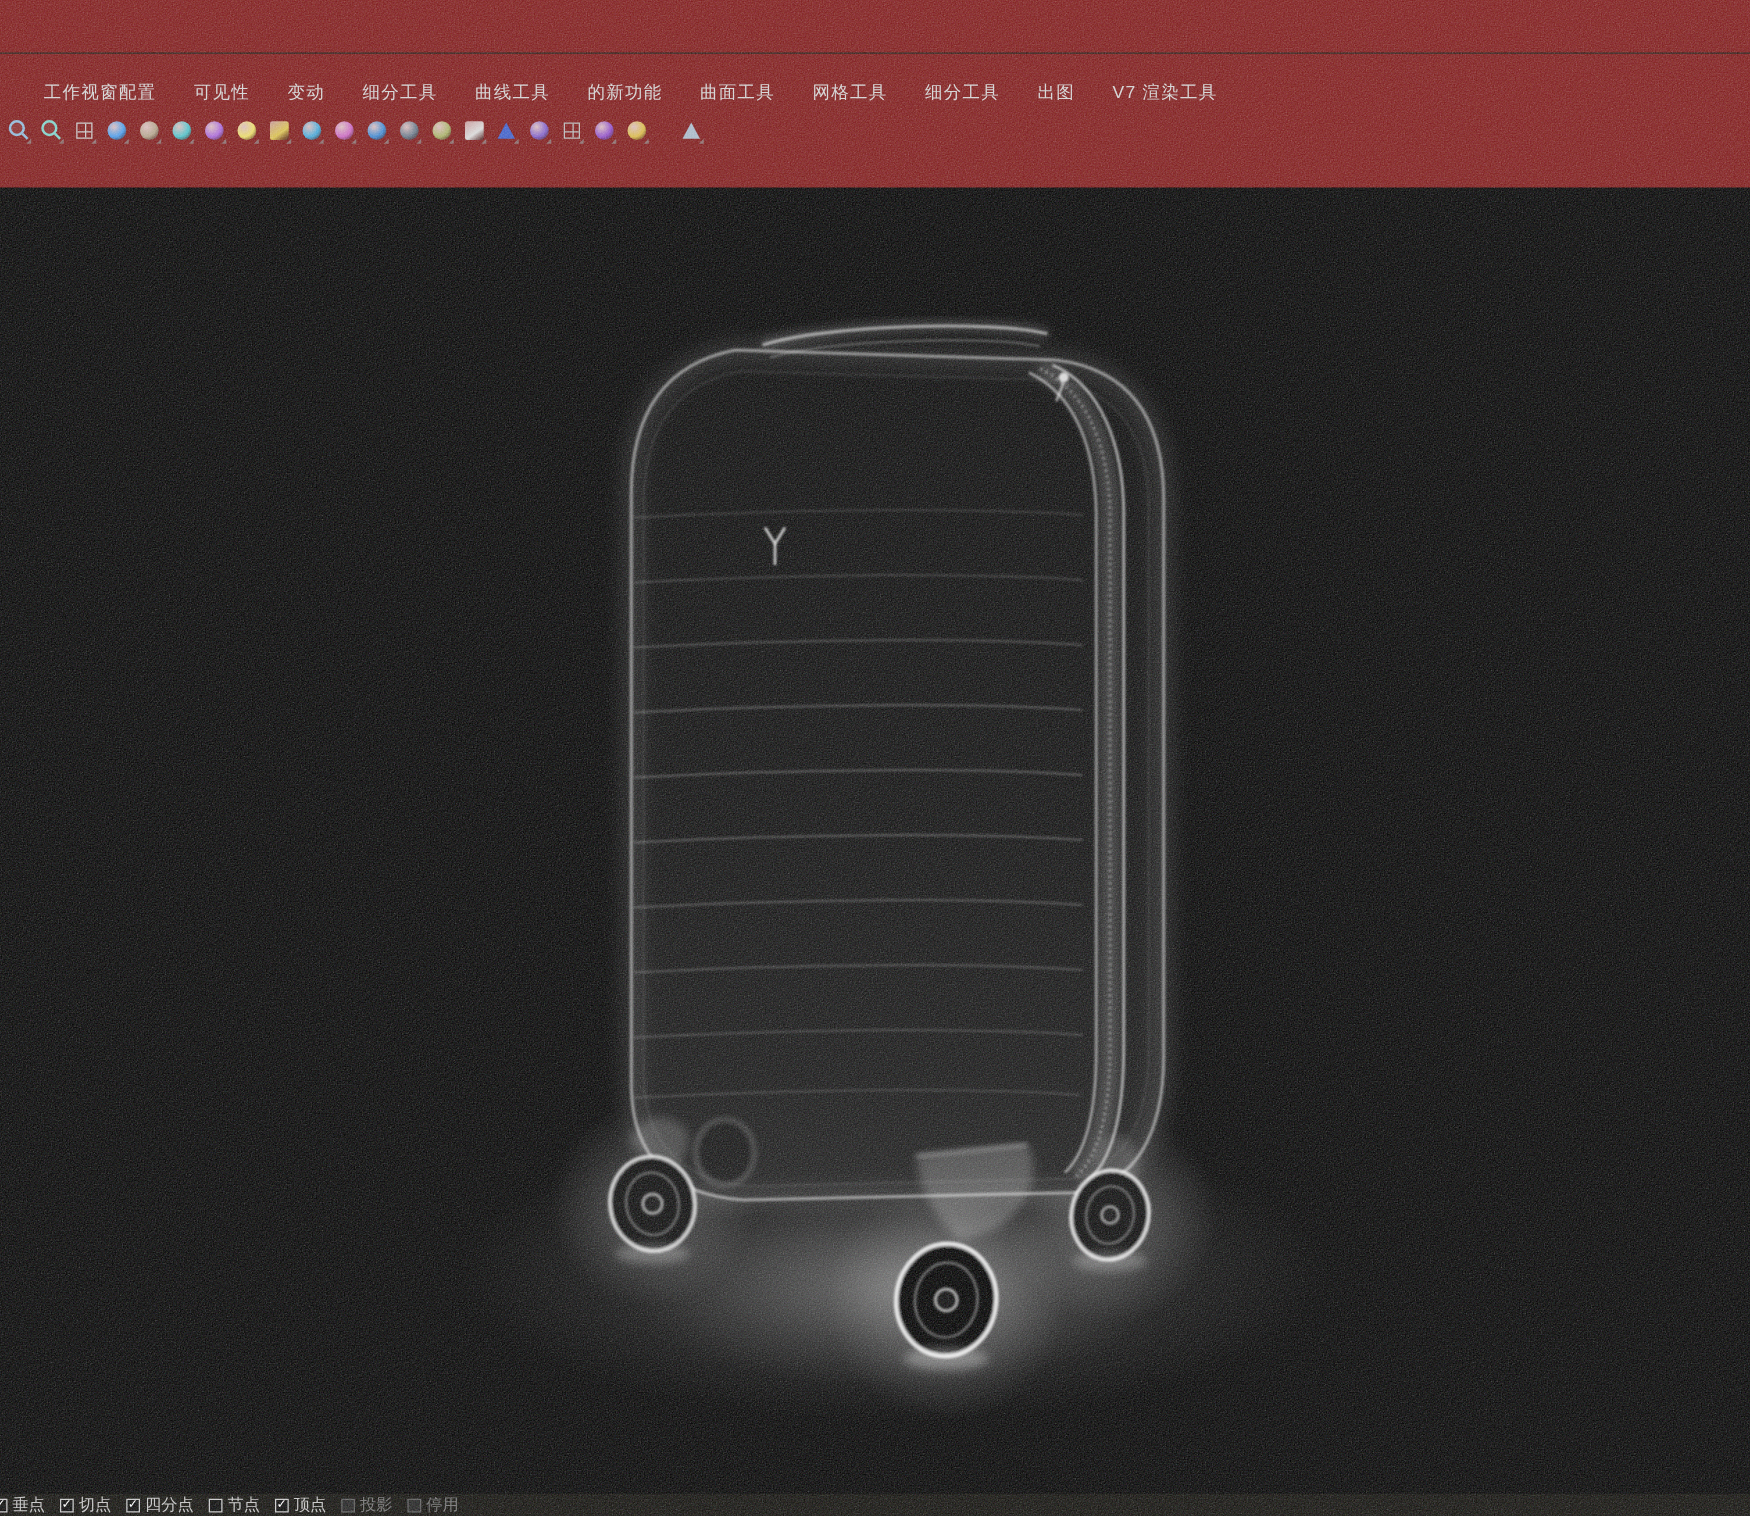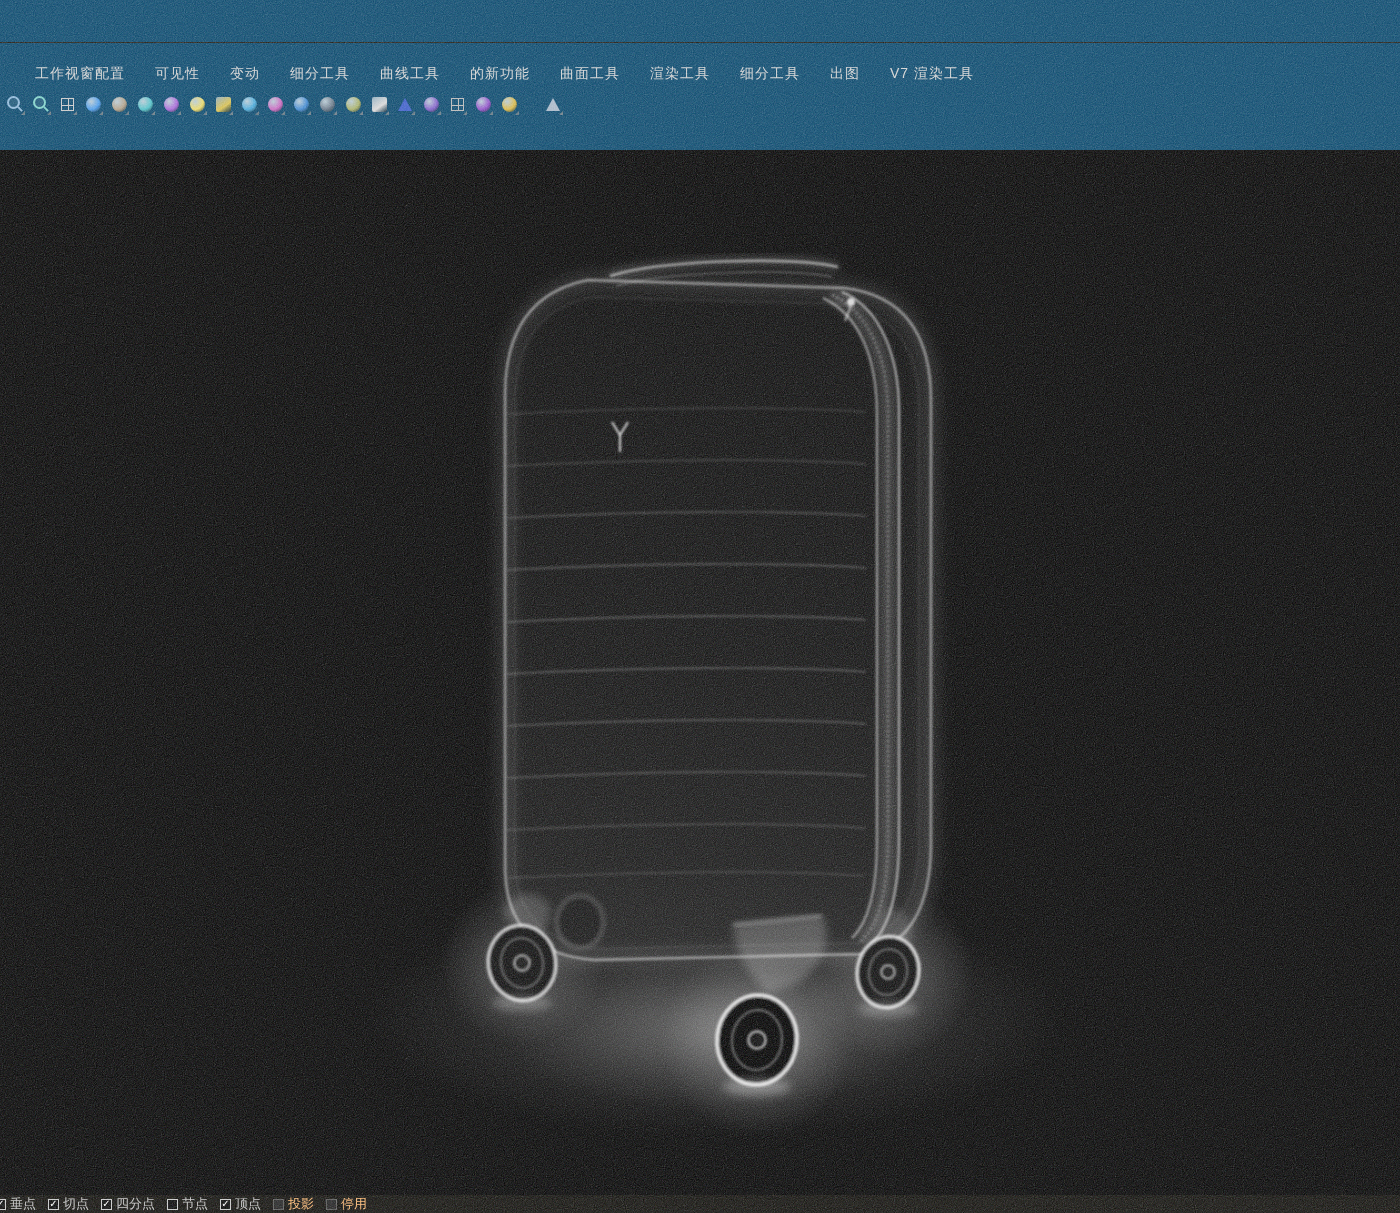--- a/index.html
+++ b/index.html
@@ -4,21 +4,21 @@
 <style>
   html,body{margin:0;padding:0;background:#000;}
   body{
     width:1400px;height:1213px;position:relative;overflow:hidden;
     font-family:"Liberation Sans","DejaVu Sans",sans-serif;
     -webkit-font-smoothing:antialiased;
   }
   
   .header{
     position:absolute;top:0;left:0;width:1400px;height:150px;
-    background:#0c4a6e;z-index:2;
+    background:#7f1d1d;z-index:2;
   }
   .title-band{height:42px;border-bottom:1px solid #221f18;}
   .menu-row{
     display:flex;align-items:center;height:30px;margin-top:16px;
     padding-left:20px;
   }
   .menu-item{
     color:#d2d2d2;font-size:14px;padding:0 15px;letter-spacing:1px;
     white-space:nowrap;cursor:default;
   }
@@ -69,21 +69,21 @@
     background:#040404;z-index:1;
   }
   
   .statusbar{
     position:absolute;bottom:0;left:0;width:1400px;height:18px;
     background:#12110d;display:flex;align-items:center;gap:12px;
     font-size:13px;color:#c4c4c4;z-index:3;padding-left:0;
   }
   .status-item{display:flex;align-items:center;gap:4px;white-space:nowrap;}
   .status-item:first-child{margin-left:-5px;}
-  .status-item.disabled{color:#fdba74;}
+  .status-item.disabled{color:#737373;}
   .checkbox{
     width:11px;height:11px;border:1px solid #c8c8c8;box-sizing:border-box;
     display:flex;align-items:center;justify-content:center;
     font-size:10px;line-height:10px;color:#ffffff;background:#0a0a0a;
   }
   .checkbox.disabled{border-color:#5a5a5a;background:#242424;color:#666;}
   
   .grain{
     position:absolute;top:0;left:0;z-index:10;pointer-events:none;
     mix-blend-mode:screen;
@@ -95,21 +95,21 @@
 <div class="header">
   <div class="title-band"></div>
   <div class="menu-row">
       <div class="menu-item">工作视窗配置</div>
       <div class="menu-item">可见性</div>
       <div class="menu-item">变动</div>
       <div class="menu-item">细分工具</div>
       <div class="menu-item">曲线工具</div>
       <div class="menu-item">的新功能</div>
       <div class="menu-item">曲面工具</div>
-      <div class="menu-item">渲染工具</div>
+      <div class="menu-item">网格工具</div>
       <div class="menu-item">细分工具</div>
       <div class="menu-item">出图</div>
       <div class="menu-item">V7 渲染工具</div>
     </div>
   <div class="toolbar-row">
       <span class="tool-btn">
         <span class="shape shape-magnifier" style="--c: #8fb8d8;"></span>
       </span>
       <span class="tool-btn">
         <span class="shape shape-magnifier" style="--c: #7fd0c8;"></span>

